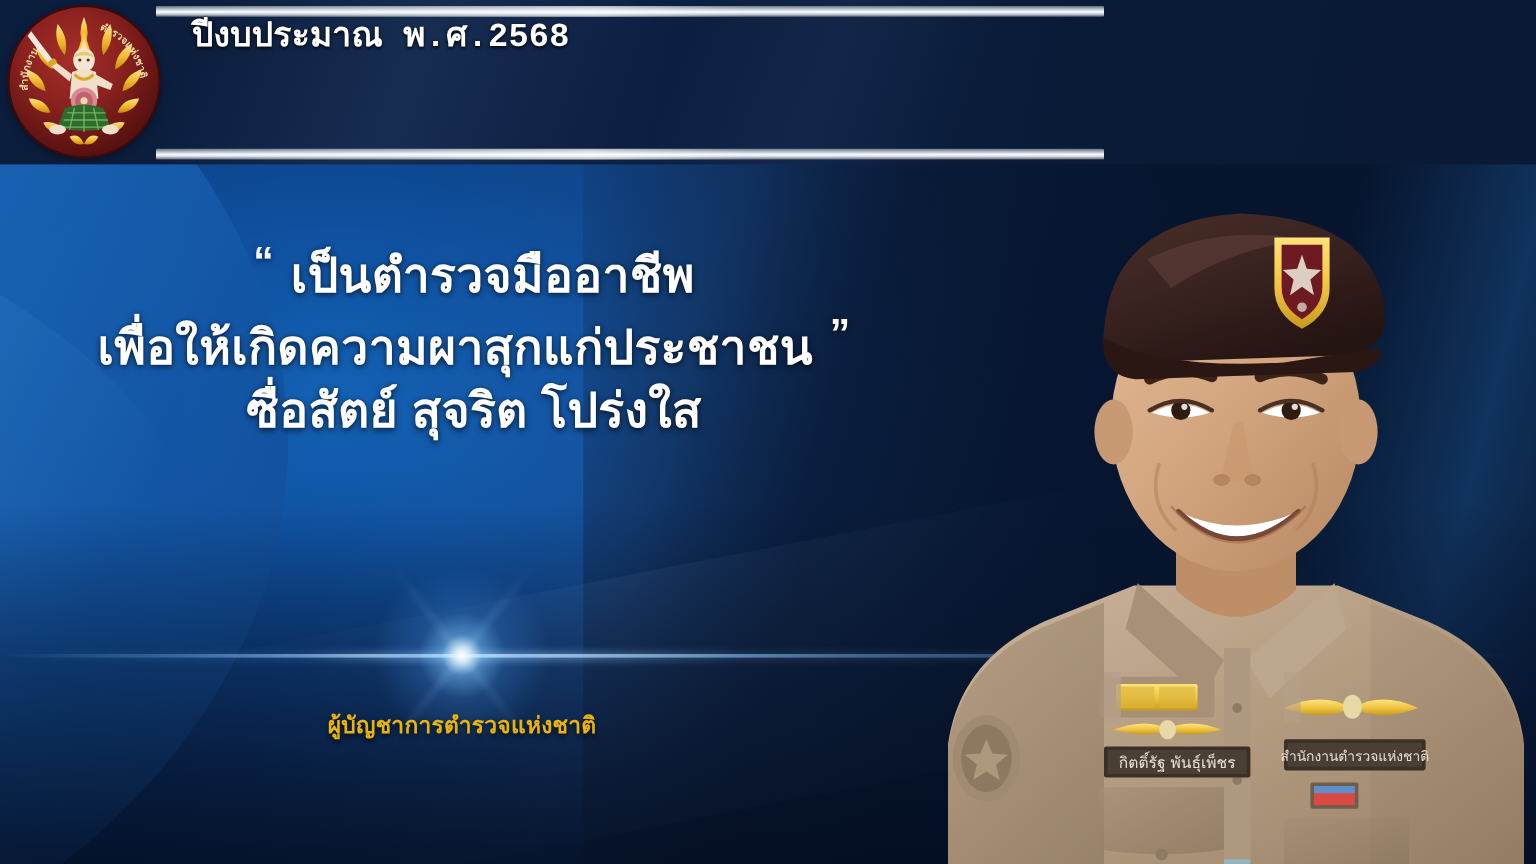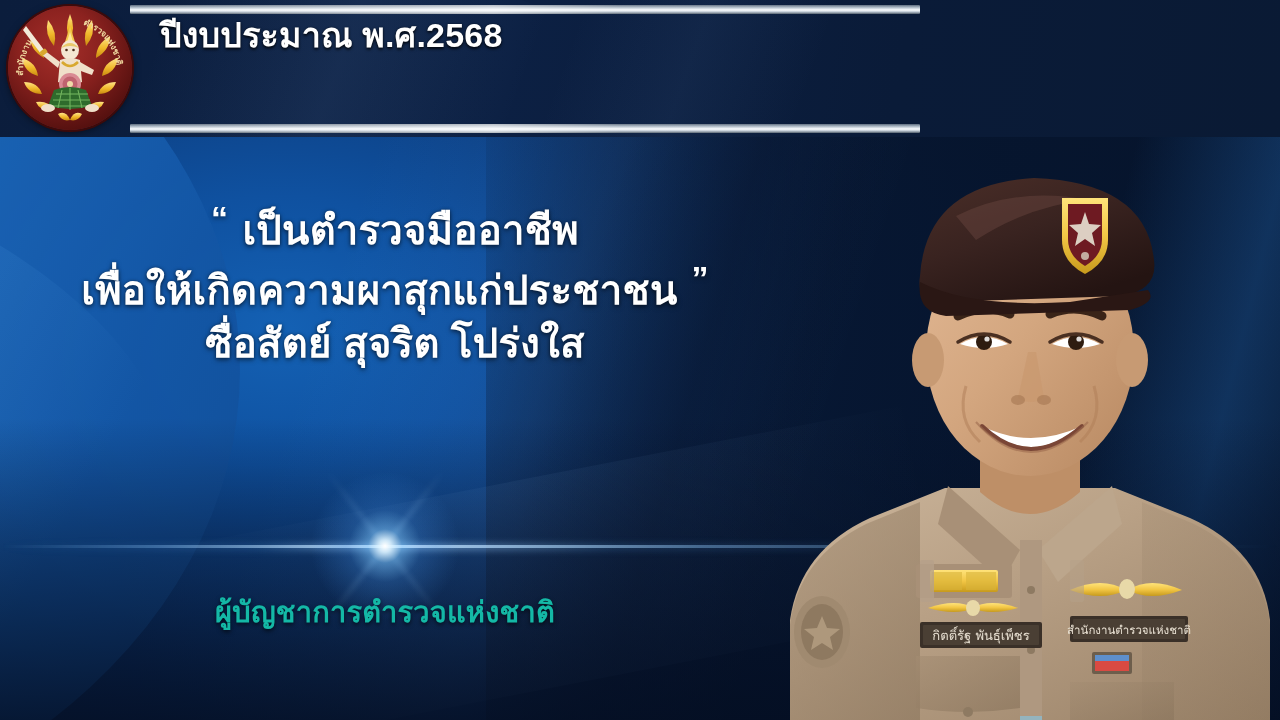--- a/index.html
+++ b/index.html
@@ -155,24 +155,25 @@
     position:absolute;left:160px;top:16px;
     display:flex;flex-direction:column;gap:4px;
   }
   .head-line1{
     font-size:37px;font-weight:bold;color:#6FE87C;
     letter-spacing:.2px;line-height:1.12;
     text-shadow:0 2px 3px rgba(0,0,0,.75), 0 0 2px rgba(0,0,0,.5);
     white-space:nowrap;
   }
   .head-line2{
-    font-size:34px;font-weight:bold;color:#ffffff;
+    font-size:28px;font-weight:bold;color:#ffffff;
     letter-spacing:.2px;line-height:1.12;
     text-shadow:0 2px 3px rgba(0,0,0,.75), 0 0 2px rgba(0,0,0,.5);
     white-space:nowrap;
+    font-family:Liberation Mono, monospace;
   }
 
   
   .portrait{
     position:absolute;right:-10px;bottom:0;
     width:520px;height:600px;
     pointer-events:none;
   }
   .portrait svg{width:100%;height:100%;display:block;}
 
@@ -201,21 +202,21 @@
     position:absolute;left:0;top:594px;width:770px;
     text-align:center;
   }
   .attrib-name{
     font-size:30px;font-weight:bold;color:#6FE87C;
     line-height:1.30;letter-spacing:.2px;
     text-shadow:0 2px 4px rgba(0,0,0,.65);
     white-space:nowrap;
   }
   .attrib-role{
-    font-size:29px;font-weight:bold;color:#14b8a6;
+    font-size:19px;font-weight:bold;color:#eab308;
     line-height:1.30;letter-spacing:.2px;
     text-shadow:0 2px 4px rgba(0,0,0,.65);
     white-space:nowrap;
   }
 </style>
 </head>
 <body>
 
 <div class="stage">
 

